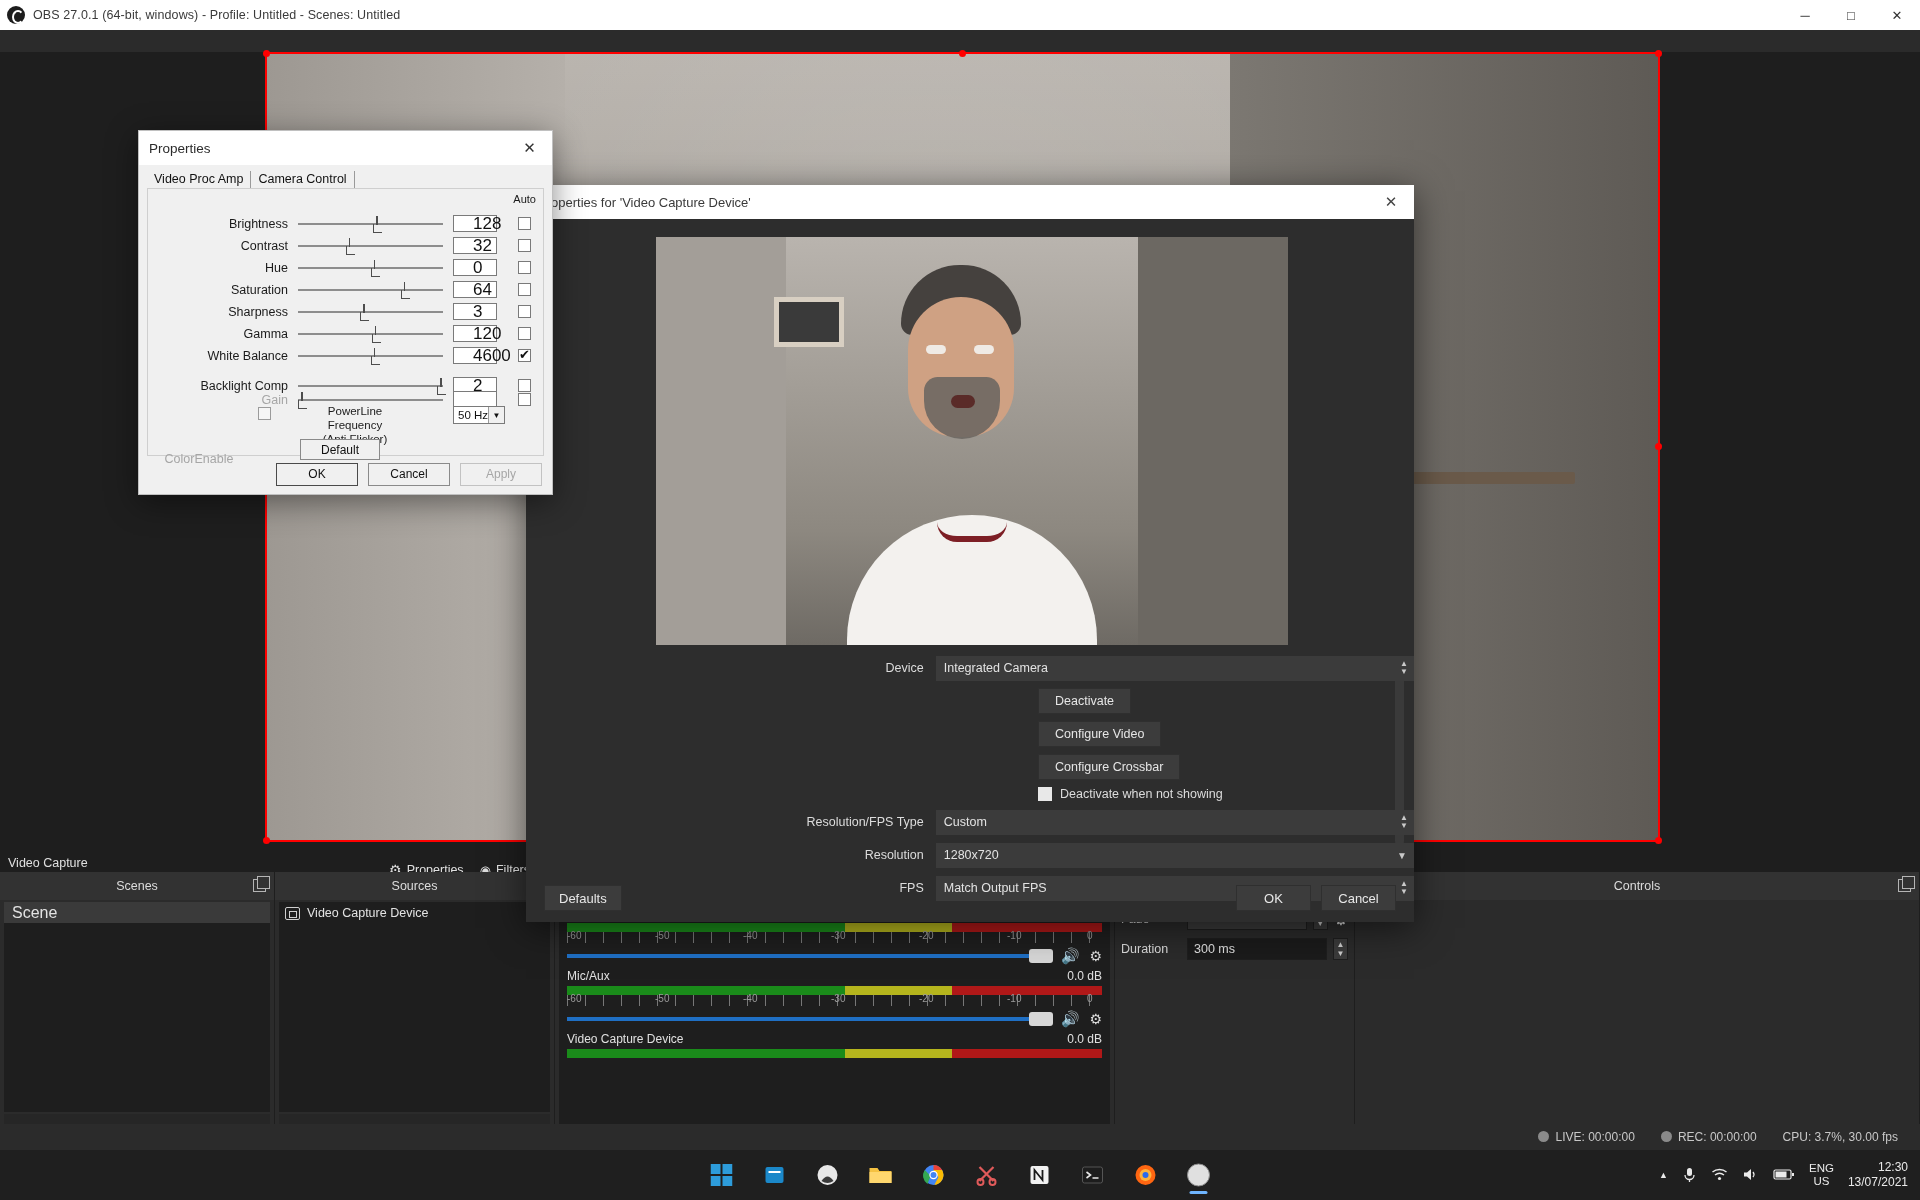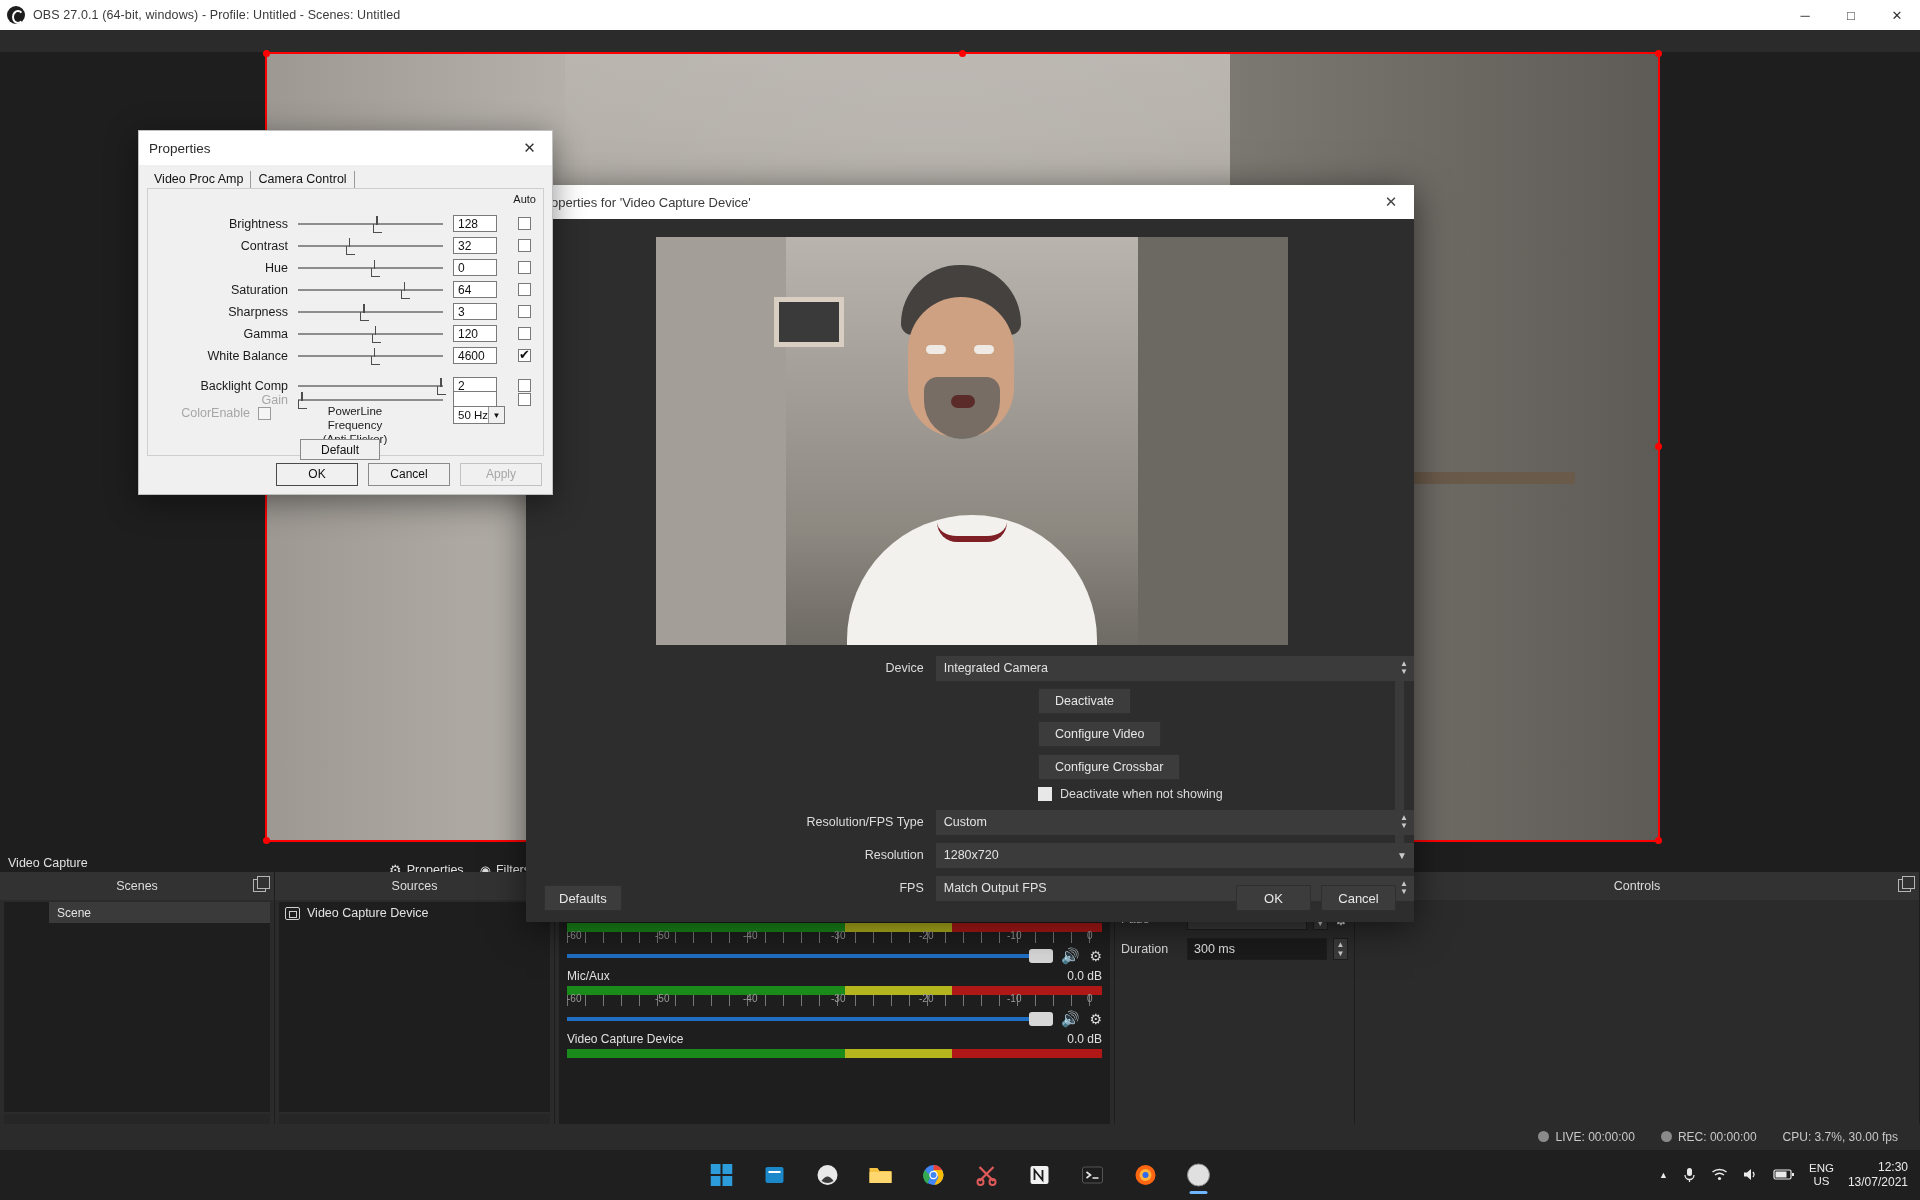--- a/index.html
+++ b/index.html
@@ -161,21 +161,21 @@
     position: absolute; right: 8px; top: 7px; width: 13px; height: 13px;
     border: 1px solid #b5b5b5;
   }
   .dock-float-icon::after {
     content: ""; position: absolute; left: 3px; top: -4px;
     width: 11px; height: 11px; border: 1px solid #b5b5b5; background: #323232;
   }
   .dock-body { background: #1e1e1e; position: absolute; left: 4px; right: 4px; top: 30px; bottom: 38px; }
   .list-row {
     height: 21px; display: flex; align-items: center; padding-left: 8px;
-    color: #e3e3e3; font-size: 12px; margin-left: 45px;
+    color: #e3e3e3; font-size: 16px;
   }
   .list-row.selected { background: #3a3a3a; }
   .dock-toolbar {
     position: absolute; left: 4px; right: 4px; bottom: 2px; height: 34px;
     background: #262626; display: flex; align-items: center; padding-left: 6px; gap: 14px;
   }
   .tb-btn { color: #d0d0d0; font-size: 16px; width: 20px; text-align: center; }
 
   #dock-scenes { width: 275px; }
   #dock-sources { width: 280px; }
@@ -335,35 +335,35 @@
   .pa-thumb::before {
     content: ""; position: absolute; left: 3px; top: 0; width: 1.5px; height: 9px; background: #4d4d4d;
   }
   .pa-thumb::after {
     content: ""; position: absolute; left: 0px; top: 8px; width: 8px; height: 8px;
     border-left: 1.5px solid #4d4d4d; border-bottom: 1.5px solid #4d4d4d;
   }
   .pa-value {
     width: 44px; height: 17px; margin-left: 10px;
     border: 1px solid #7a7a7a; background: #ffffff;
-    font-size: 12px; color: #111; display: flex; align-items: center; padding-left: 4px;
+    font-size: 17px; color: #111; display: flex; align-items: center; padding-left: 19px;
   }
   .pa-auto {
     width: 13px; height: 13px; margin-left: 21px;
     border: 1px solid #7a7a7a; background: #ffffff;
     position: relative;
   }
   .pa-auto.checked::after {
     content: "\2714"; position: absolute; left: 0px; top: -3px;
     font-size: 13px; color: #111; line-height: 15px;
   }
   #colorenable-row {
     position: absolute; left: 0; top: 215px; width: 100%; height: 34px; display: flex; align-items: flex-start;
   }
-  #ce-label { width: 110px; text-align: right; padding-right: 8px; font-size: 12.5px; color: #a6a6a6; padding-top: 2px; }
+  #ce-label { width: 110px; text-align: center; padding-right: 8px; font-size: 12.5px; color: #a6a6a6; padding-top: 2px; margin-top: 46px; }
   #ce-box { width: 13px; height: 13px; border: 1px solid #9b9b9b; background: #f5f5f5; margin-top: 3px; }
   #plf-label { margin-left: 30px; font-size: 11.5px; color: #1a1a1a; text-align: center; line-height: 14px; width: 108px; }
   #plf-select {
     position: absolute; left: 305px; top: 2px; width: 52px; height: 18px;
     border: 1px solid #7a7a7a; background: #fff; font-size: 11.5px; color: #111;
     display: flex; align-items: center; padding-left: 4px;
   }
   #plf-caret {
     position: absolute; right: 0; top: 0; width: 16px; height: 16px;
     background: #f0f0f0; border-left: 1px solid #9b9b9b;

